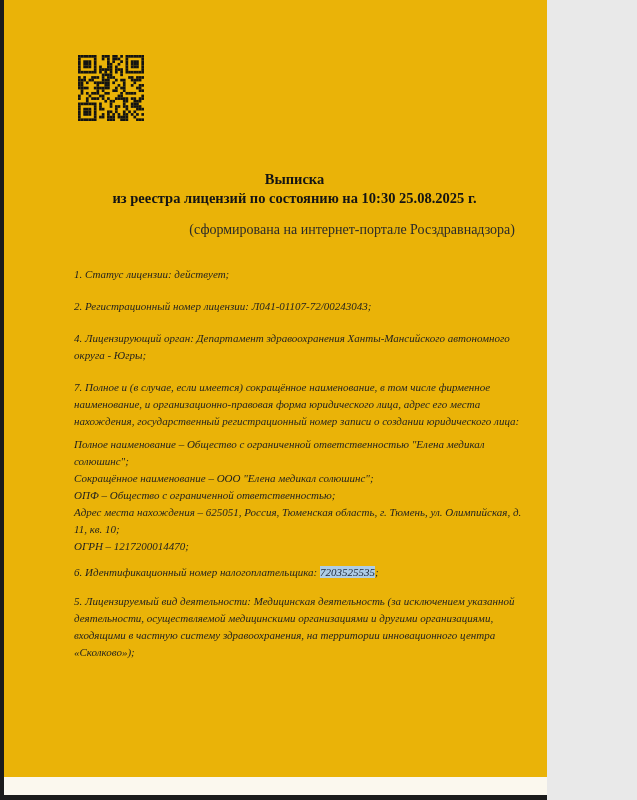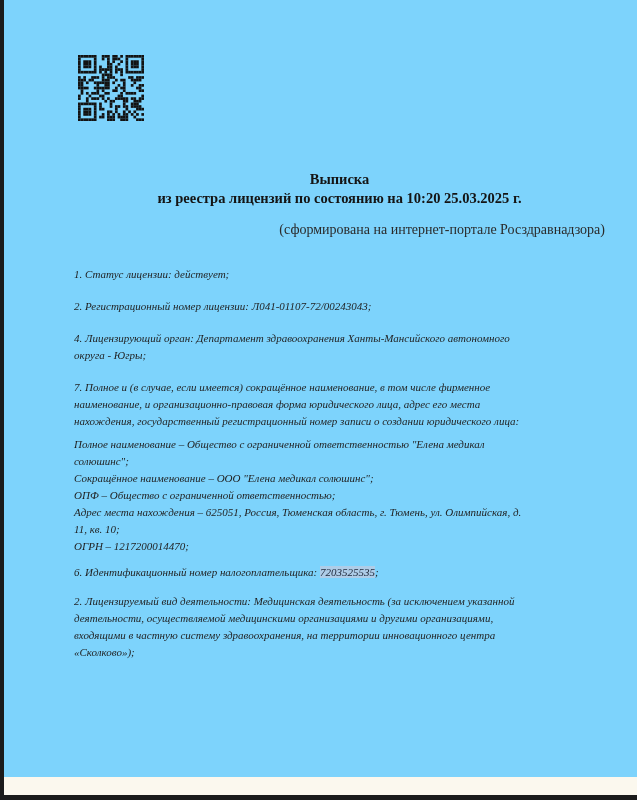--- a/index.html
+++ b/index.html
@@ -1,19 +1,19 @@
 <!DOCTYPE html>
 <html style="--highlight: #aecde8;"><head>
 <meta charset="utf-8">
 <style>
   html,body{margin:0;padding:0;background:#e9e9e9;}
   .page{
     position:relative;
-    width:637px;height:800px;
-    background:#7dd3fc;
+    width:547px;height:800px;
+    background:#eab308;
     overflow:hidden;
     font-family:"Liberation Serif","DejaVu Serif",serif;
     color:#1f1f1f;
   }
   .edge-left{position:absolute;left:0;top:0;width:4px;height:100%;background:#1b1b1b;}
   .edge-bottom{position:absolute;left:0;bottom:0;width:100%;height:5px;background:#1b1b1b;}
   .bottom-tint{position:absolute;left:4px;right:0;bottom:5px;height:18px;background:#fbf8ee;}
   .content{position:relative;padding:55px 32px 0 74px;}
   .qr{width:66px;height:66px;margin-left:4px;}
   .qr svg{display:block;width:66px;height:66px;}
@@ -352,41 +352,41 @@
             <rect x="46.80" y="62.40" width="2.66" height="2.66"></rect>
             <rect x="57.20" y="62.40" width="2.66" height="2.66"></rect>
             <rect x="59.80" y="62.40" width="2.66" height="2.66"></rect>
             <rect x="62.40" y="62.40" width="2.66" height="2.66"></rect>
           </g>
         </svg>
     </div>
 
     <div class="title-block">
       <div class="title-line">Выписка</div>
-      <div class="title-line">из реестра лицензий по состоянию на 10:20 25.03.2025 г.</div>
+      <div class="title-line">из реестра лицензий по состоянию на 10:30 25.08.2025 г.</div>
     </div>
 
     <div class="subtitle">(сформирована на интернет-портале Росздравнадзора)</div>
 
     <div class="body">
       <p>1. Статус лицензии: действует;</p>
       <p>2. Регистрационный номер лицензии: Л041-01107-72/00243043;</p>
       <p>4. Лицензирующий орган: Департамент здравоохранения Ханты-Мансийского автономного
 округа - Югры;</p>
       <p class="tight">7. Полное и (в случае, если имеется) сокращённое наименование, в том числе фирменное
 наименование, и организационно-правовая форма юридического лица, адрес его места
 нахождения, государственный регистрационный номер записи о создании юридического лица:</p>
       <p class="details">Полное наименование – Общество с ограниченной ответственностью "Елена медикал
 солюшинс";
 Сокращённое наименование – ООО "Елена медикал солюшинс";
 ОПФ – Общество с ограниченной ответственностью;
 Адрес места нахождения – 625051, Россия, Тюменская область, г. Тюмень, ул. Олимпийская, д.
 11, кв. 10;
 ОГРН – 1217200014470;</p>
       <p class="inn-line"><span>6. Идентификационный номер налогоплательщика: </span><span class="inn-highlight">7203525535</span><span>;</span></p>
-      <p>2. Лицензируемый вид деятельности: Медицинская деятельность (за исключением указанной
+      <p>5. Лицензируемый вид деятельности: Медицинская деятельность (за исключением указанной
 деятельности, осуществляемой медицинскими организациями и другими организациями,
 входящими в частную систему здравоохранения, на территории инновационного центра
 «Сколково»);</p>
     </div>
 
   </div>
 </div>
 
 </body></html>

